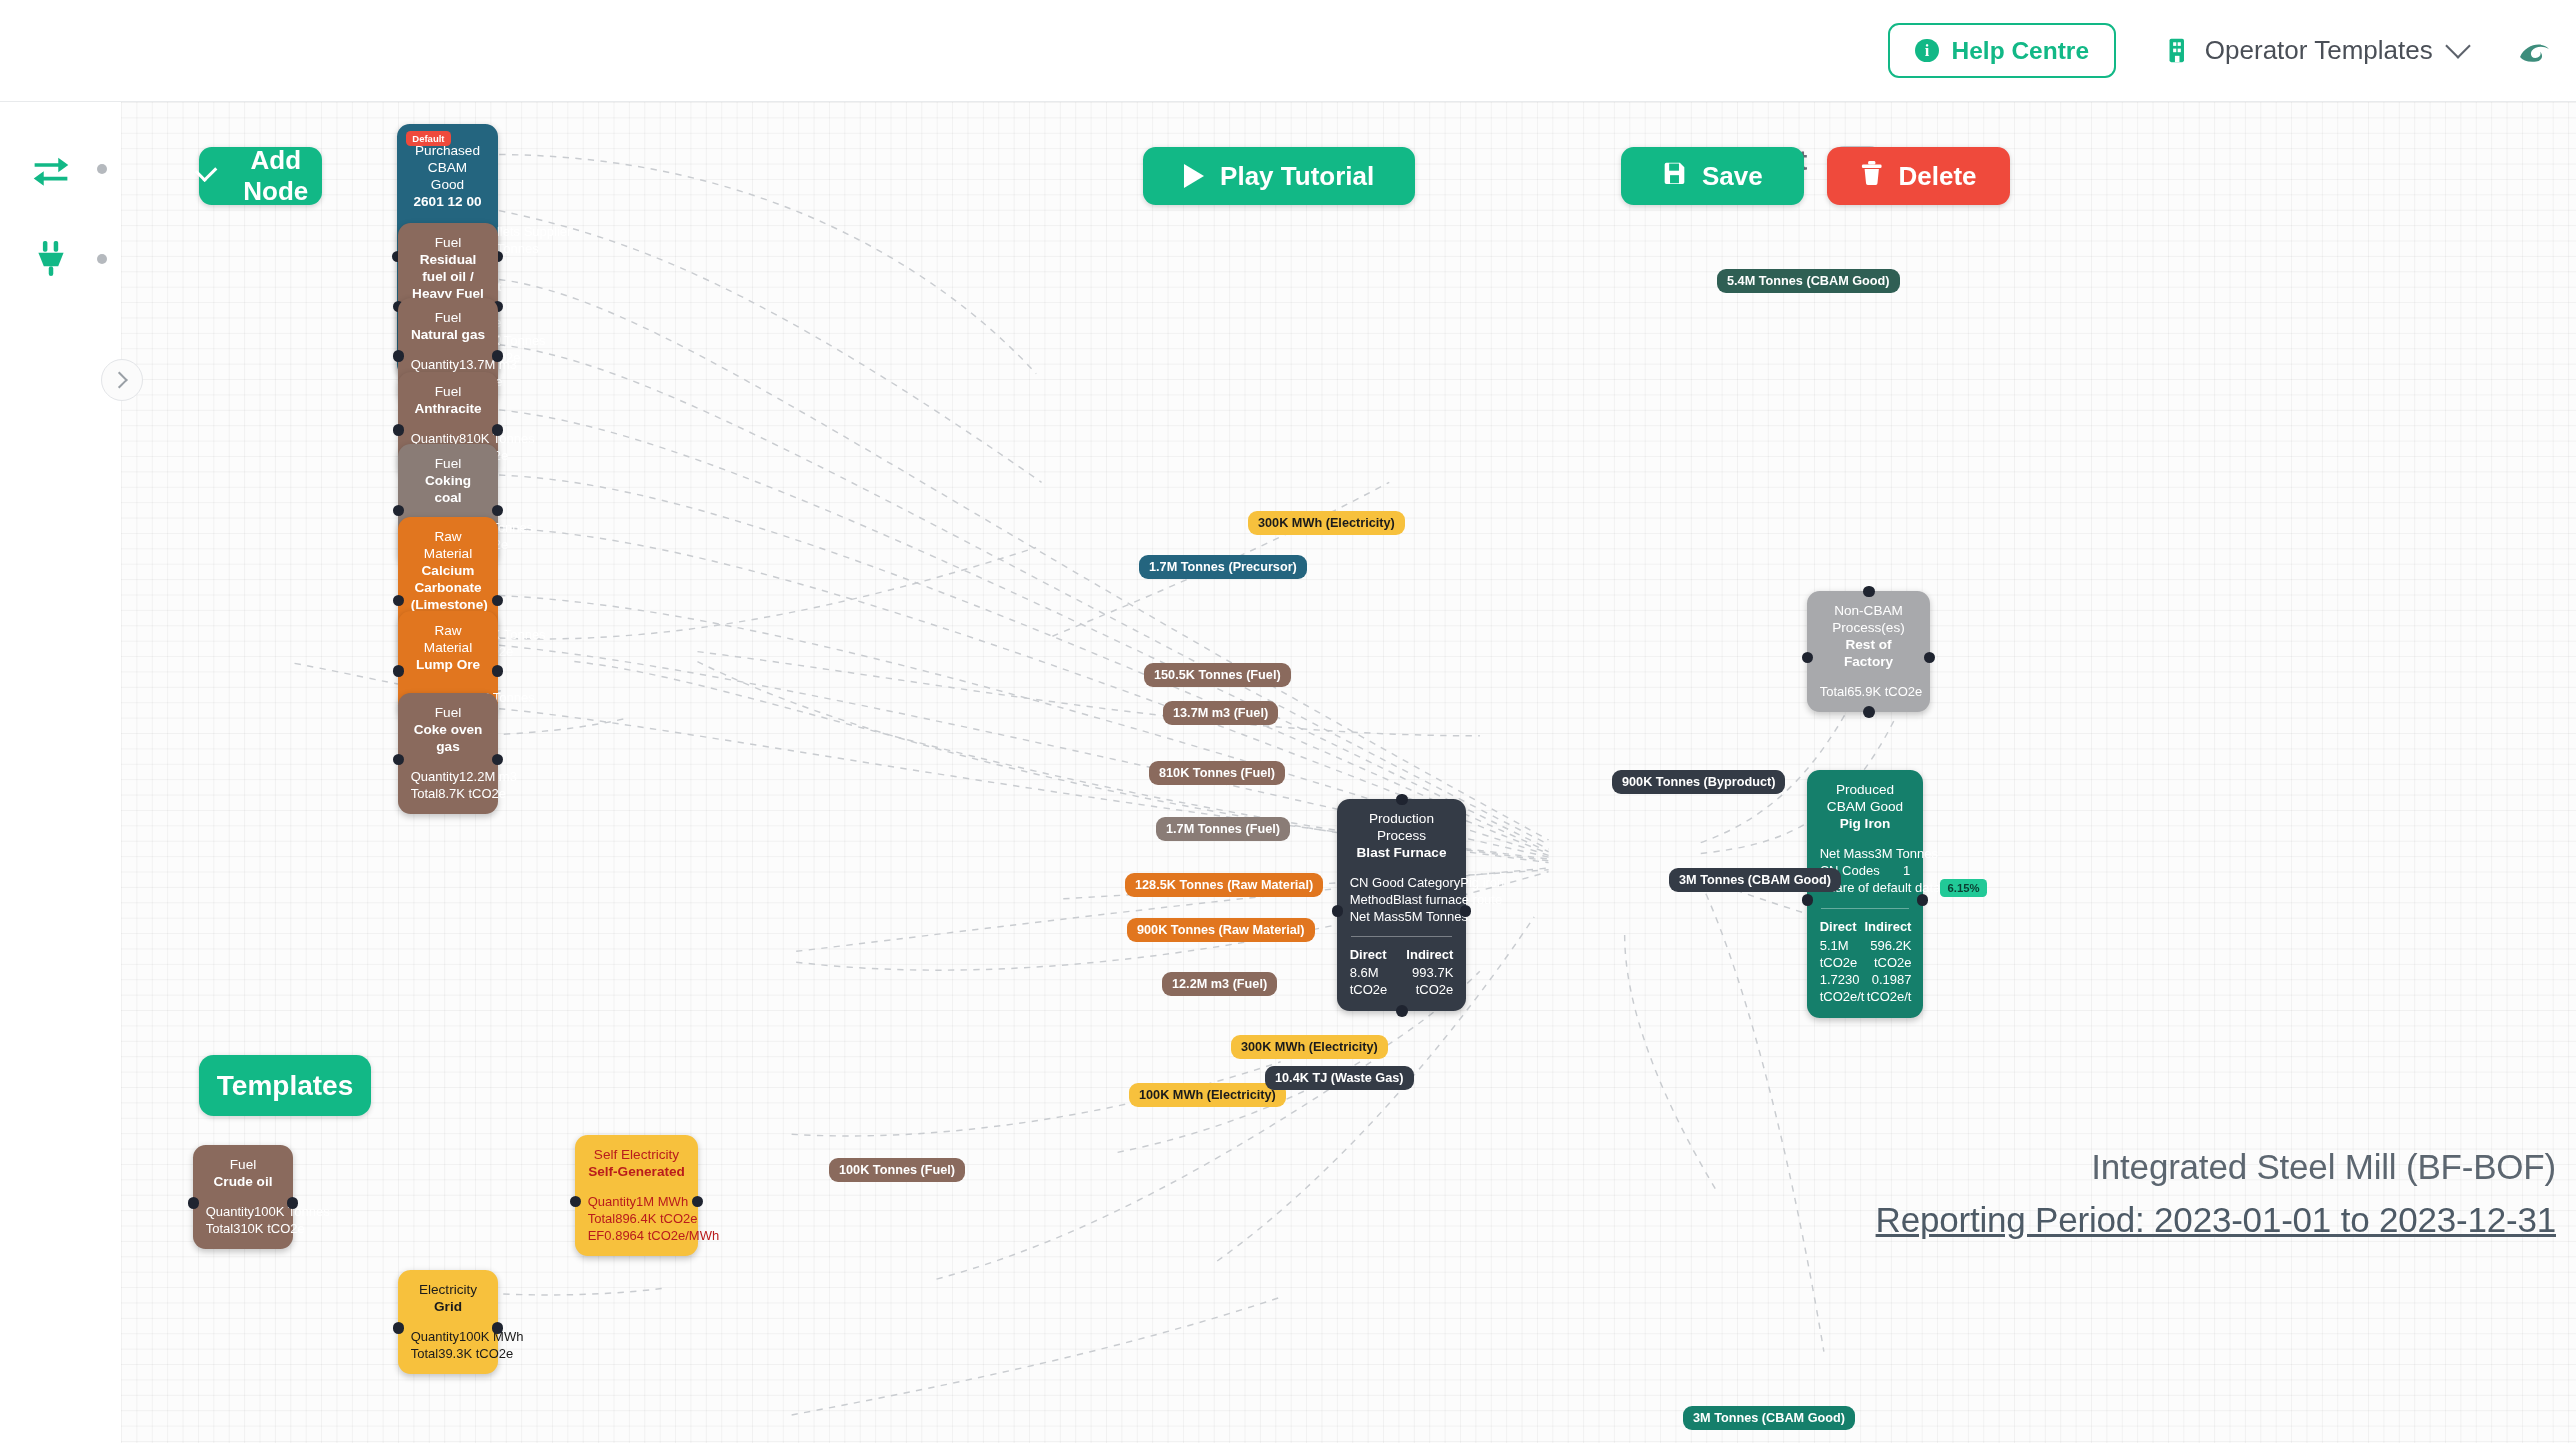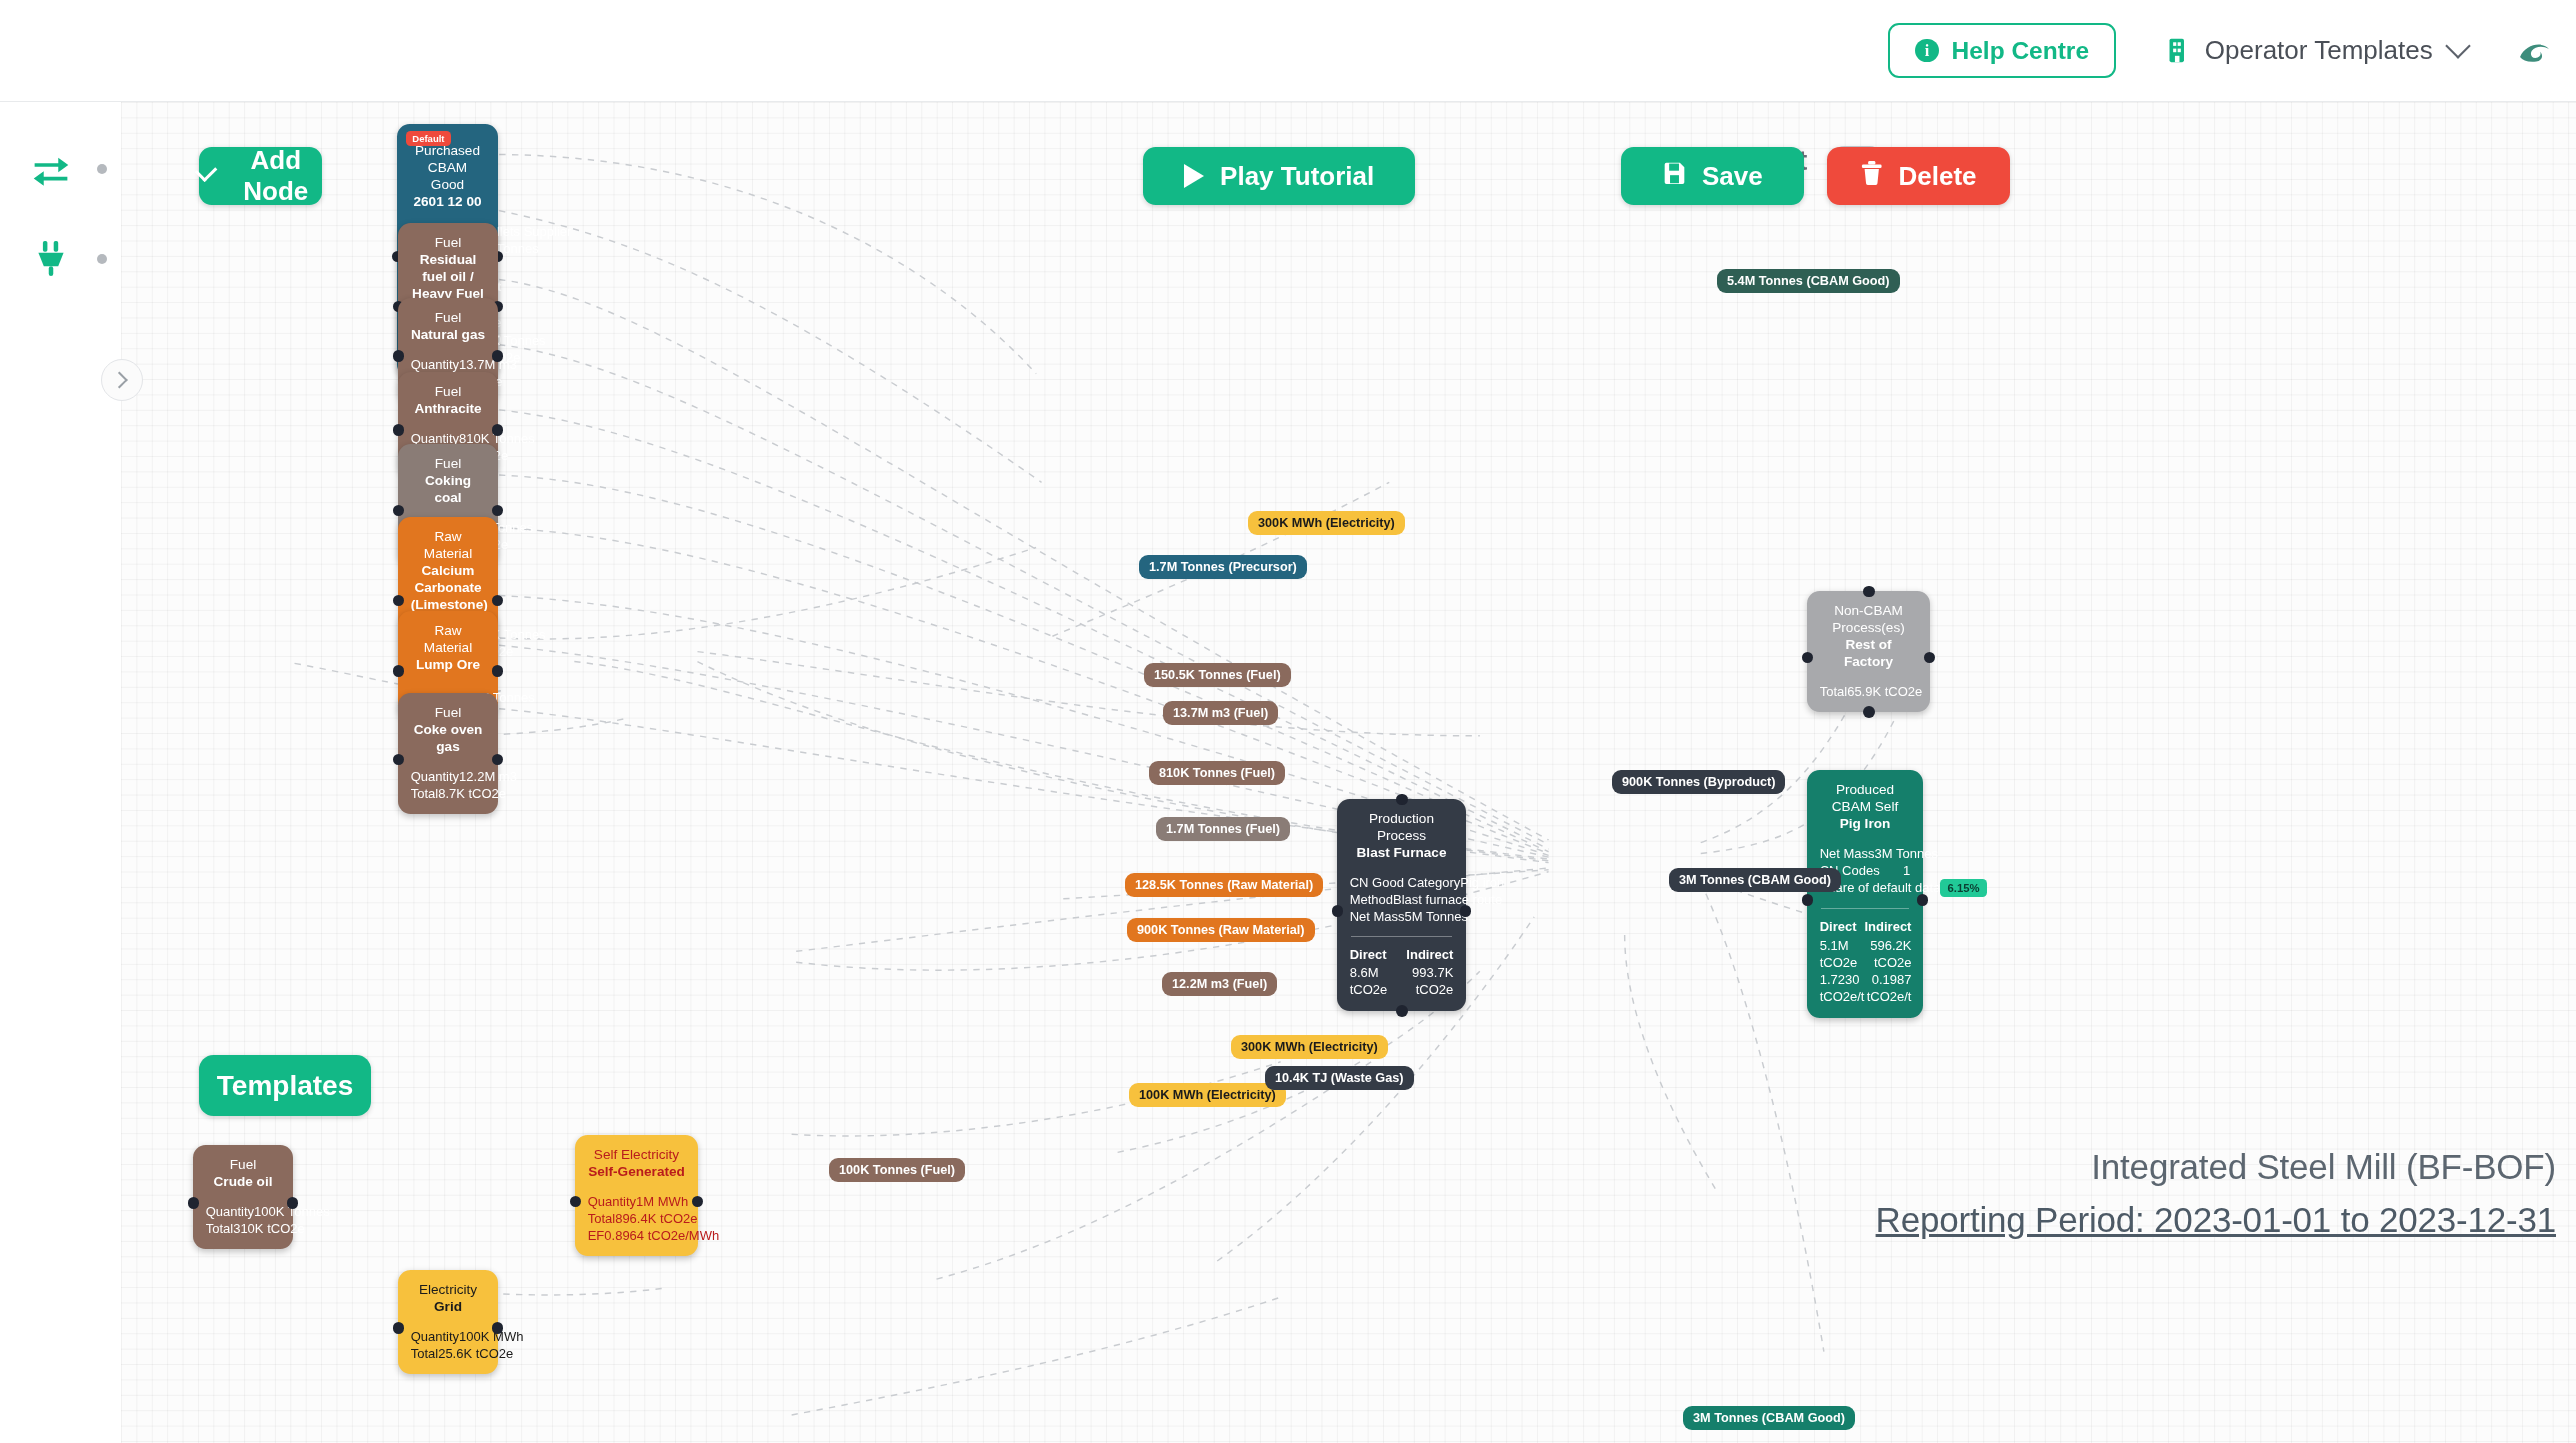--- a/index.html
+++ b/index.html
@@ -475,21 +475,21 @@
   <div class="node" style="left:277px; top:1168px; width:100px; background:#f7c13d; color:#1b1b1b;">
     <div class="ntype">Electricity</div>
     <div class="nname">Grid</div>
     <div class="rows">
       <div class="row">
           <span class="k">Quantity</span>
           <span class="v">100K MWh</span>
         </div>
       <div class="row">
           <span class="k">Total</span>
-          <span class="v">25.6K tCO2e</span>
+          <span class="v">39.3K tCO2e</span>
         </div>
     </div>
     <span class="port l" style="top:50%"></span>
     <span class="port r" style="top:50%"></span>
   </div>
 
   <div class="node" style="left:1216px; top:697px; width:129px; background:#343b46;">
     <div class="ntype">Production Process</div>
     <div class="nname">Blast Furnace</div>
     <div class="rows">
@@ -532,21 +532,21 @@
           <span class="v">65.9K tCO2e</span>
         </div>
     </div>
     <span class="port l" style="top:50%"></span>
     <span class="port r" style="top:50%"></span>
     <span class="port t"></span>
     <span class="port b"></span>
   </div>
 
   <div class="node" style="left:1686px; top:668px; width:116px; background:#157f6b;">
-    <div class="ntype">Produced CBAM Self</div>
+    <div class="ntype">Produced CBAM Good</div>
     <div class="nname">Pig Iron</div>
     <div class="rows">
       <div class="row">
           <span class="k">Net Mass</span>
           <span class="v">3M Tonnes</span>
         </div>
       <div class="row">
           <span class="k">CN Codes</span>
           <span class="v">1</span>
         </div>

